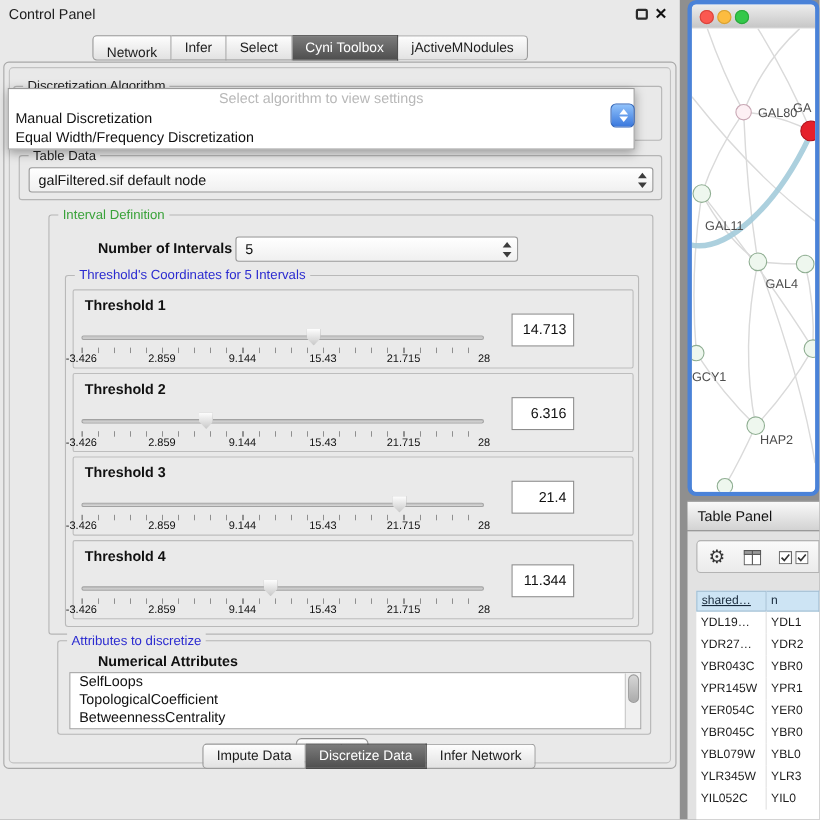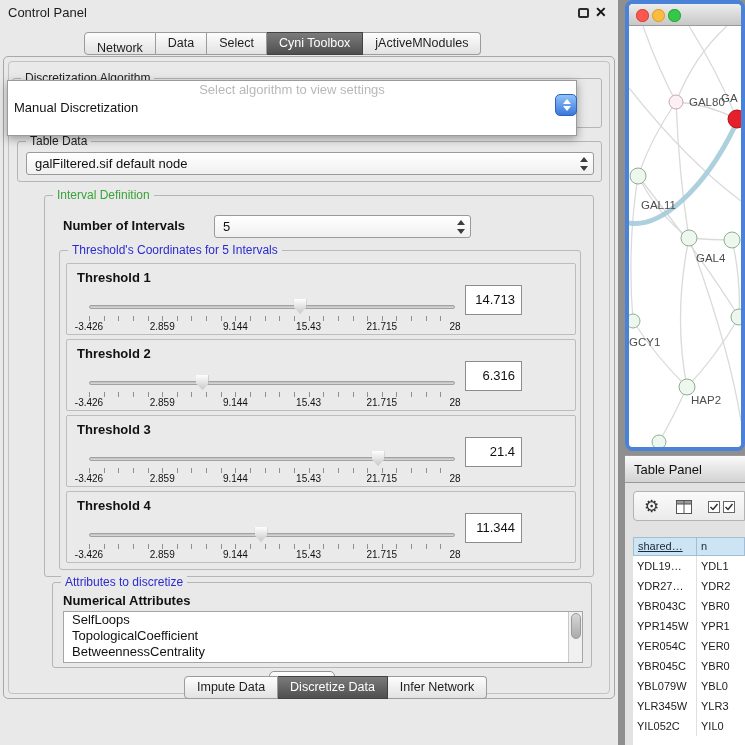--- a/index.html
+++ b/index.html
@@ -23,21 +23,21 @@
   #bottom-tabs{left:144px;top:676px;margin-left:40px;}
 
   .panel-border{position:absolute;border:1px solid #a8a8a8;border-radius:5px;}
   #panel-b1{left:3px;top:56px;width:612px;height:643px;}
   #panel-b2{left:8px;top:61px;width:602px;height:633px;border-color:#c2c2c2;border-radius:4px;}
 
   .group{position:absolute;border:1px solid #b5b5b5;border-radius:3px;}
   .group-title{position:absolute;top:-8px;left:8px;background:#e9e9e9;padding:0 4px;font-size:12px;color:#222;white-space:nowrap;}
   .t-green{color:#3aa23a;}
   .t-blue{color:#2b2bd0;}
-  .lbl-bold{position:absolute;font-size:13px;font-weight:bold;color:#111;white-space:nowrap;}
+  .lbl-bold{position:absolute;font-size:13px;font-weight:bold;color:#111;white-space:nowrap;margin-left:26px;}
 
   
   .combo{position:absolute;background:linear-gradient(#ffffff,#f0f0f0);border:1px solid #9a9a9a;border-radius:3px;}
   .combo .txt{position:absolute;left:8px;top:0;line-height:21px;font-size:13px;color:#111;white-space:nowrap;}
   .c-arrows{position:absolute;right:4px;top:3px;width:9px;height:16px;}
   .c-arrows .up{position:absolute;top:1px;left:0;width:0;height:0;border-left:4.5px solid transparent;border-right:4.5px solid transparent;border-bottom:5px solid #3c3c3c;}
   .c-arrows .dn{position:absolute;bottom:1px;left:0;width:0;height:0;border-left:4.5px solid transparent;border-right:4.5px solid transparent;border-top:5px solid #3c3c3c;}
 
   
   #g-alg{left:12px;top:78px;width:590px;height:50px;}
@@ -53,21 +53,21 @@
   #g-table{left:17px;top:141px;width:585px;height:41px;}
   #table-combo{left:8px;top:10px;width:568px;height:23px;}
 
   #g-interval{left:44px;top:195px;width:550px;height:382px;}
   #ni-label{left:18px;top:22px;}
   #ni-combo{left:169px;top:19px;width:257px;height:23px;}
   #g-thr{left:14px;top:54px;width:522px;height:320px;border-color:#b9b9b9;}
 
   .thr-block{position:absolute;left:6px;width:510px;height:72px;border:1px solid #bdbdbd;border-radius:2px;background:#eaeaea;}
   .thr-label{position:absolute;left:10px;top:6px;font-size:13px;font-weight:bold;color:#111;}
-  .slider{position:absolute;left:22px;top:30px;width:366px;height:40px;}
+  .slider{position:absolute;left:7px;top:30px;width:366px;height:40px;}
   .track{position:absolute;left:0;top:11px;width:100%;height:4px;background:linear-gradient(#bdbdbd,#dadada);border:1px solid #a2a2a2;border-radius:2px;}
   .thumb{position:absolute;top:5px;width:13px;height:15px;transform:translateX(-50%);
          background:linear-gradient(#fefefe,#c8c8c8);
          clip-path:polygon(0 0,100% 0,100% 55%,50% 100%,0 55%);
          filter:drop-shadow(0 0 0.7px #666);}
   .ticks{position:absolute;left:0;top:22px;width:100%;height:5px;
          background:repeating-linear-gradient(90deg,#8f8f8f 0 1px,transparent 1px 14.64px);}
   .scale{position:absolute;left:0;top:27px;width:100%;height:12px;}
   .scale span{position:absolute;transform:translateX(-50%);font-size:10px;color:#111;white-space:nowrap;}
   .thr-value{position:absolute;left:398px;top:21px;width:57px;height:30px;background:#fff;border:1px solid #8d8d8d;
@@ -128,21 +128,21 @@
       <svg width="12" height="12" viewBox="0 0 12 12">
         <line x1="3" y1="9" x2="6" y2="3" stroke="#3a9b3a" stroke-width="1"></line>
         <line x1="9" y1="9" x2="6" y2="3" stroke="#3a9b3a" stroke-width="1"></line>
         <circle cx="3" cy="9" r="2" fill="#49b749" stroke="#2f7c2f"></circle>
         <circle cx="6" cy="3" r="2" fill="#49b749" stroke="#2f7c2f"></circle>
         <circle cx="9" cy="9" r="2" fill="#49b749" stroke="#2f7c2f"></circle>
       </svg>
       <span>Network</span>
     </div>
     <div class="tab">
-        <span>Data</span>
+        <span>Infer</span>
       </div>
     <div class="tab">
         <span>Select</span>
       </div>
     <div class="tab selected">
         <span>Cyni Toolbox</span>
       </div>
     <div class="tab">
         <span>jActiveMNodules</span>
       </div>
@@ -151,20 +151,21 @@
   <div class="panel-border" id="panel-b1"></div>
   <div class="panel-border" id="panel-b2"></div>
 
   <div class="group" id="g-alg">
     <span class="group-title">Discretization Algorithm</span>
   </div>
 
   <div id="alg-popup">
     <div class="popup-head">Select algorithm to view settings</div>
     <div class="popup-item bold">Manual Discretization</div>
+    <div class="popup-item">Equal Width/Frequency Discretization</div>
   </div>
   <div id="alg-stepper">
     <div class="up"></div>
     <div class="dn"></div>
   </div>
 
   <div class="group" id="g-table">
     <span class="group-title">Table Data</span>
     <div class="combo" id="table-combo">
       <span class="txt">galFiltered.sif default node</span>

